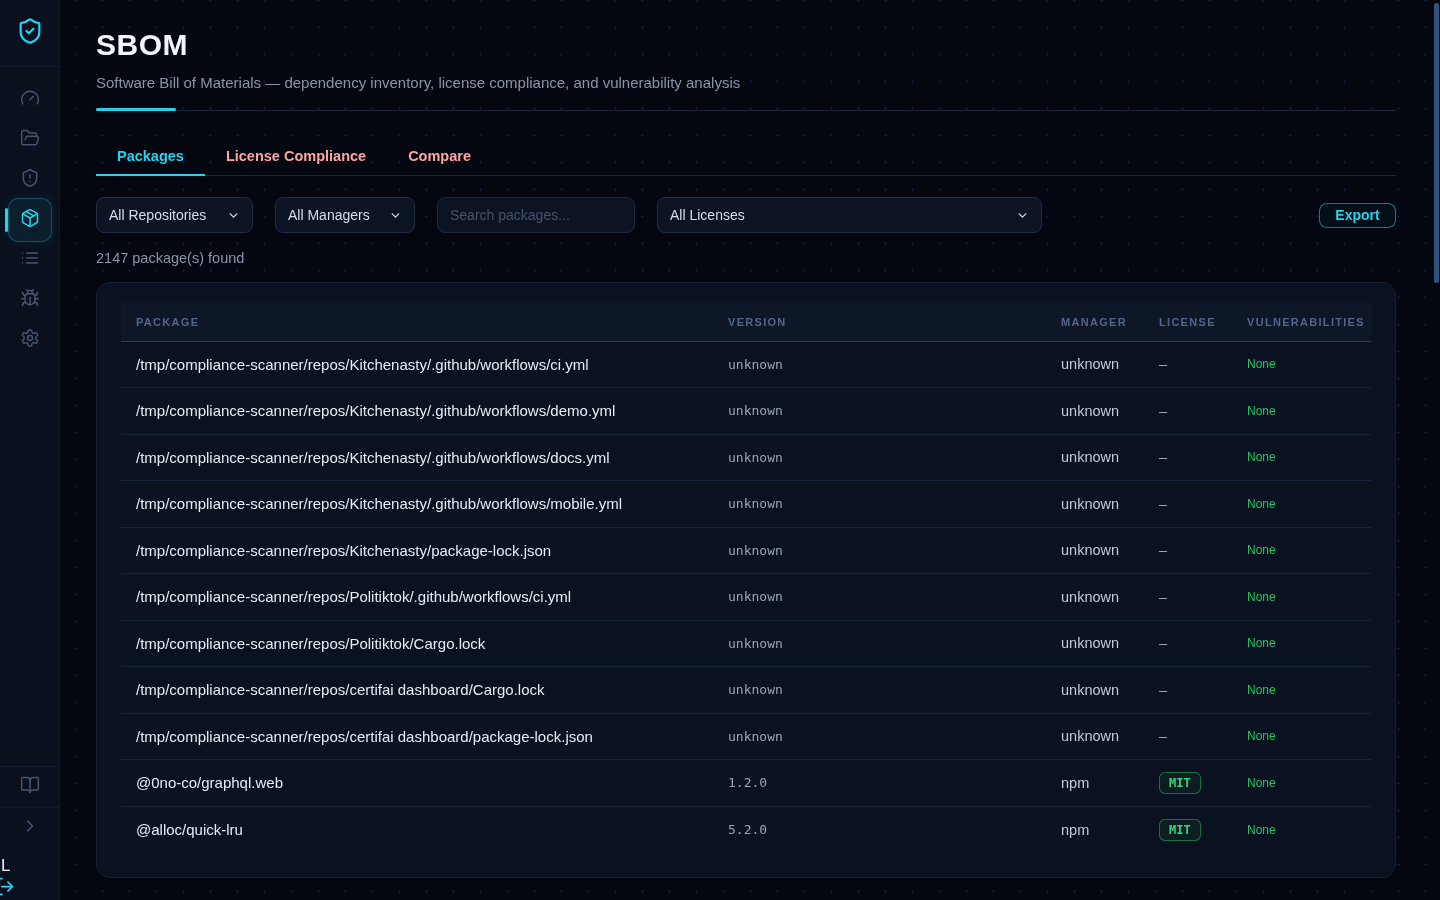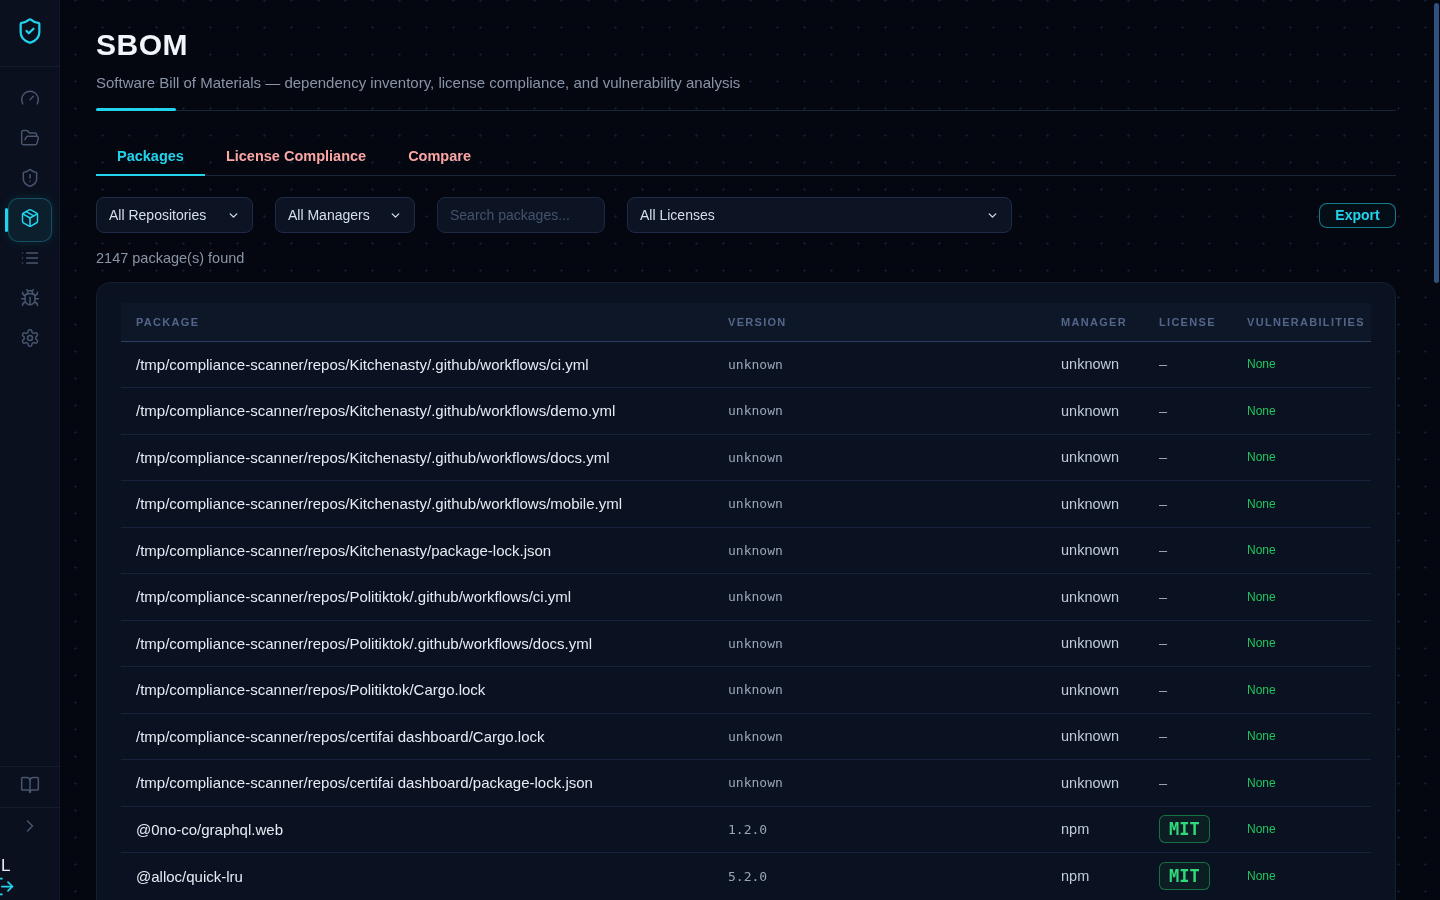--- a/index.html
+++ b/index.html
@@ -87,21 +87,21 @@
     display:flex; align-items:center; justify-content:space-between;
     padding:0 12px; font-size:14px; color:#d7dfeb; cursor:pointer;
   }
   .ctl .chev { color:#cdd6e4; margin-left:8px; flex:none; }
   .ctl .chev svg { width:13px; height:13px; display:block; }
   .w-repos { width:157px; }
   .w-mgrs  { width:140px; }
   .w-pkgs  { width:159px; }
   .w-lics  { width:385px; }
   .search-input {
-    width:168px; height:36px; background:#0c1424; border:1px solid #1d2942; border-radius:8px;
+    width:198px; height:36px; background:#0c1424; border:1px solid #1d2942; border-radius:8px;
     padding:0 12px; font-size:14px; color:#d7dfeb; font-family:inherit; outline:none;
   }
   .search-input::placeholder { color:#44526c; }
   .export-btn {
     margin-left:auto; width:77px; height:25px; border-radius:8px;
     background:rgba(34,211,238,0.04); border:1px solid rgba(34,211,238,0.55);
     color:#22d3ee; font-size:14px; font-weight:600; font-family:inherit; cursor:pointer;
   }
 
   .count { margin-top:17px; font-size:14.5px; color:#8a94a8; }
@@ -123,21 +123,21 @@
   tbody td { height:46.5px; padding:0; border-top:1px solid #16213a; }
   tbody tr:first-child td { border-top:none;margin-top:45px; }
   tbody tr { cursor:pointer; }
   .c-pkg { font-size:15px; color:#e6ecf5; overflow:hidden; white-space:nowrap; text-overflow:ellipsis; }
   .c-ver { font-family:"DejaVu Sans Mono", monospace; font-size:13px; color:#9aa5b8; }
   .c-mgr { font-size:14.5px; color:#c2cbd9; }
   .c-lic { font-size:14.5px; }
   .lic-dash { color:#98a2b4; }
   .badge {
     display:inline-block; padding:3px 9px; border-radius:6px;
-    font-family:"DejaVu Sans Mono", monospace; font-size:17px; font-weight:700;
+    font-family:"DejaVu Sans Mono", monospace; font-size:12px; font-weight:700;
     color:#30d97c; background:rgba(34,197,94,0.08); border:1px solid rgba(34,197,94,0.5);
   }
   .c-vul { font-size:12px; color:#22c55e; }
 
   .scroll-thumb {
     position:absolute; right:1px; top:3px; width:5px; height:280px;
     background:#30507d; border-radius:3px; z-index:6; cursor:grab;
   }
 </style>
 </head>
@@ -354,27 +354,20 @@
     <td class="c-vul">None</td>
   </tr>
           <tr>
     <td class="c-pkg">/tmp/compliance-scanner/repos/Politiktok/.github/workflows/ci.yml</td>
     <td class="c-ver">unknown</td>
     <td class="c-mgr">unknown</td>
     <td class="c-lic lic-dash">–</td>
     <td class="c-vul">None</td>
   </tr>
           <tr>
-    <td class="c-pkg">/tmp/compliance-scanner/repos/Politiktok/.github/workflows/docs.yml</td>
-    <td class="c-ver">unknown</td>
-    <td class="c-mgr">unknown</td>
-    <td class="c-lic lic-dash">–</td>
-    <td class="c-vul">None</td>
-  </tr>
-          <tr>
     <td class="c-pkg">/tmp/compliance-scanner/repos/Politiktok/Cargo.lock</td>
     <td class="c-ver">unknown</td>
     <td class="c-mgr">unknown</td>
     <td class="c-lic lic-dash">–</td>
     <td class="c-vul">None</td>
   </tr>
           <tr>
     <td class="c-pkg">/tmp/compliance-scanner/repos/certifai dashboard/Cargo.lock</td>
     <td class="c-ver">unknown</td>
     <td class="c-mgr">unknown</td>

